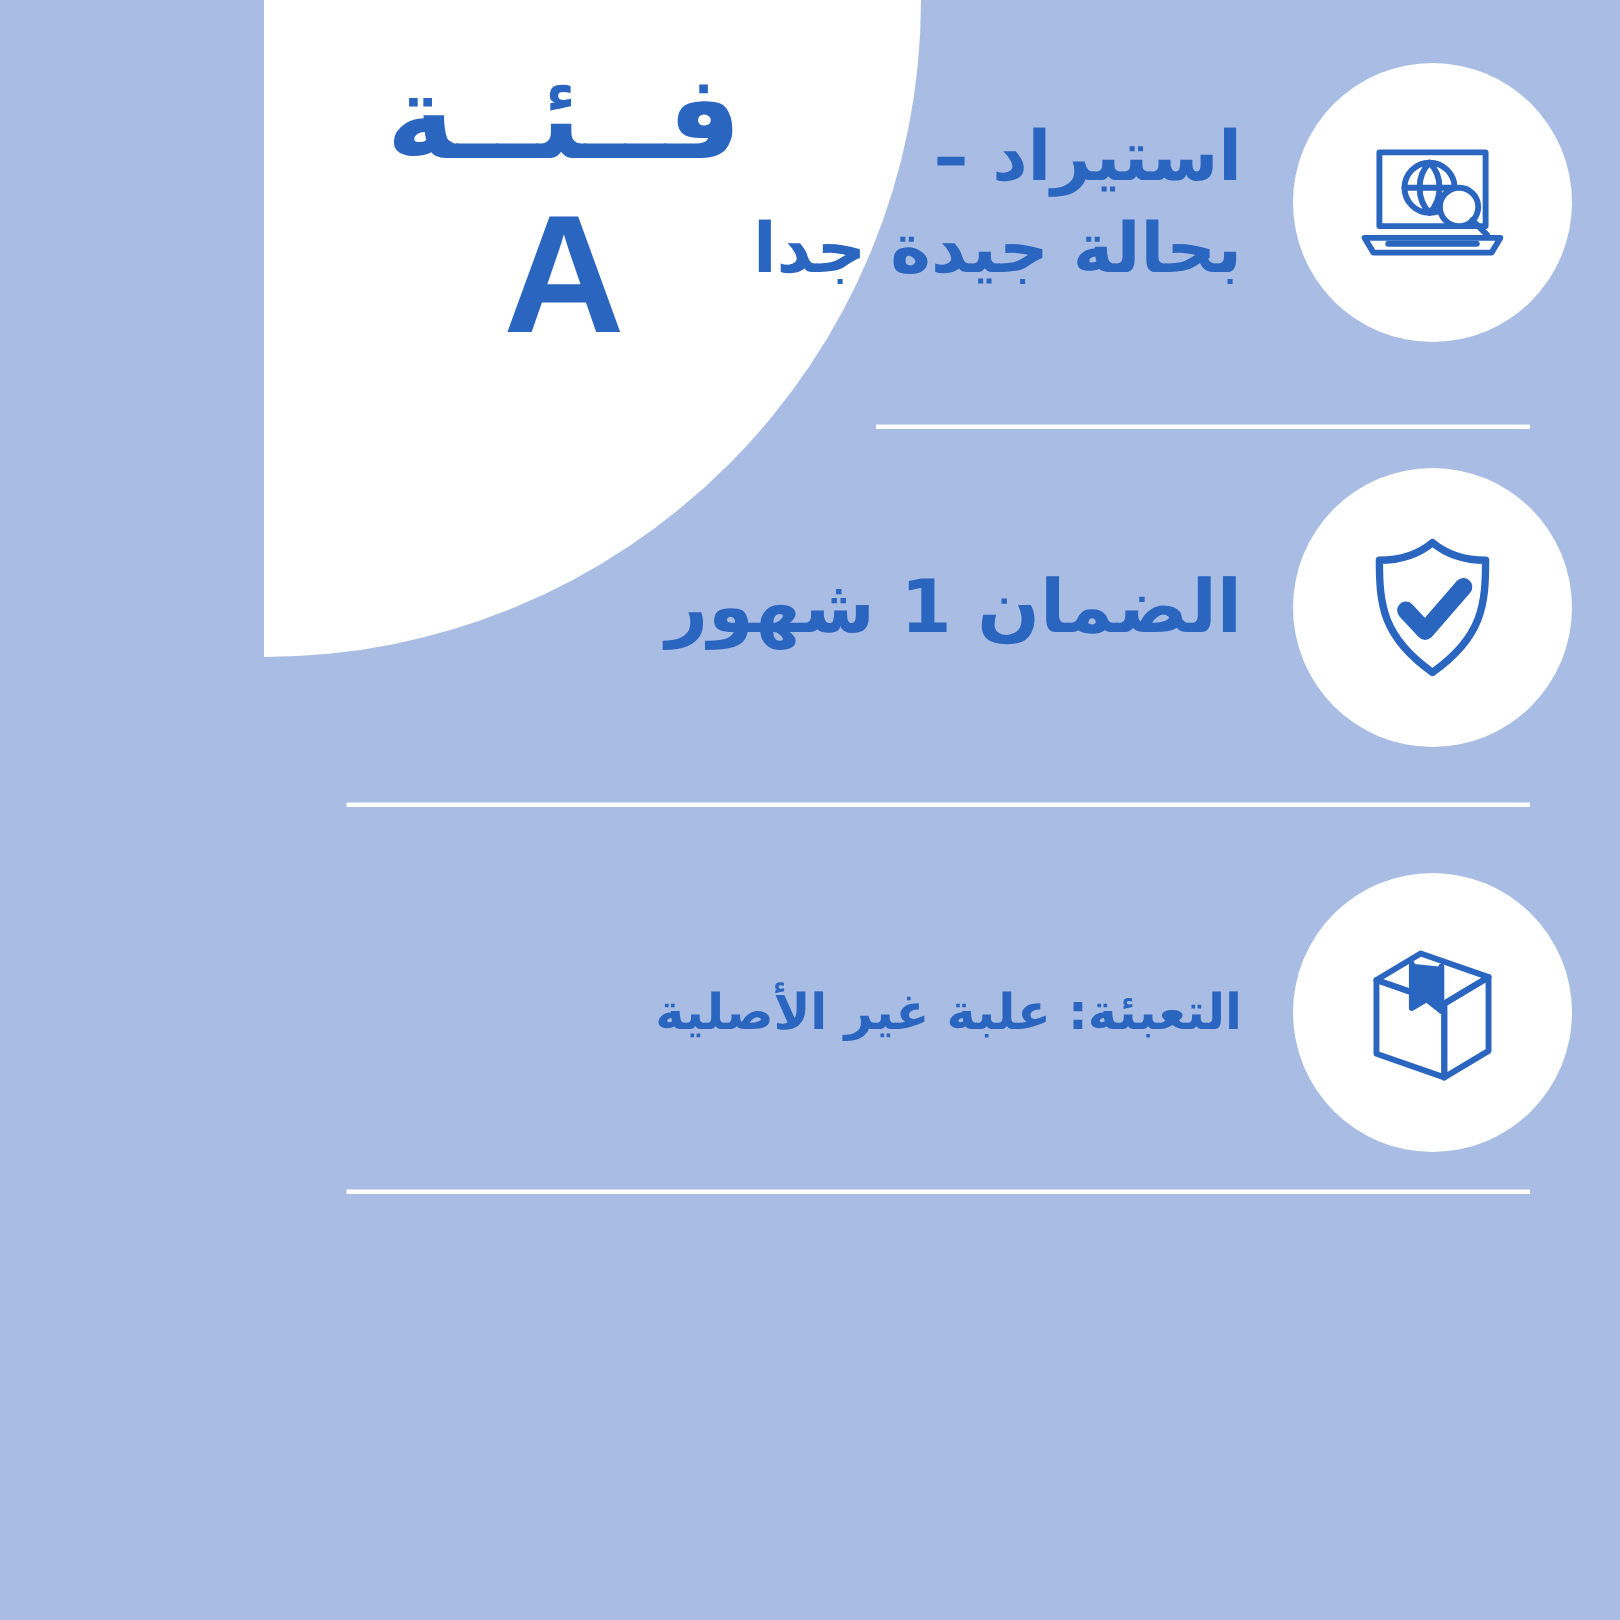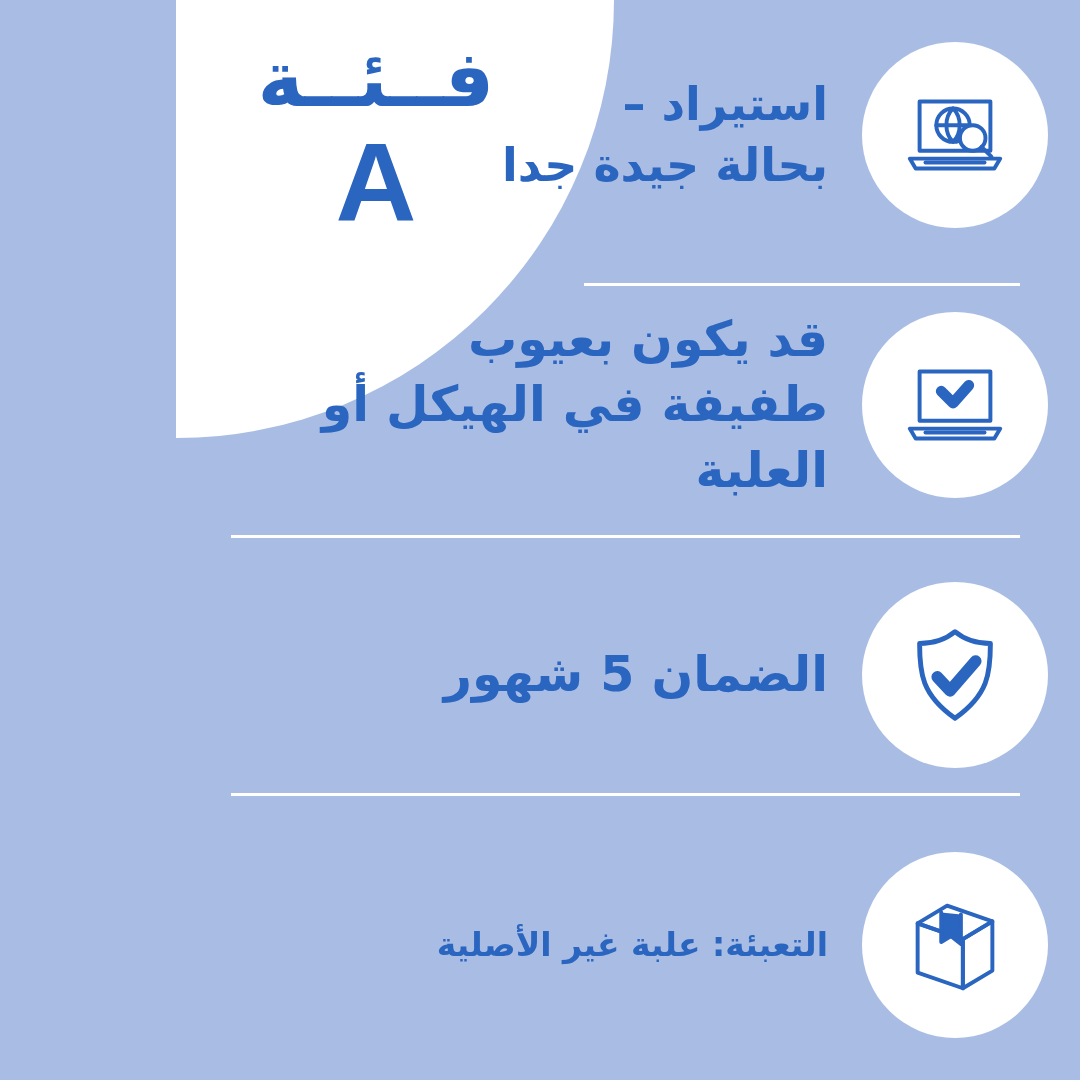--- a/index.html
+++ b/index.html
@@ -153,41 +153,29 @@
           <circle cx="58" cy="50" r="17"></circle>
           <path d="M41 50 h34 M58 33 c9 9 9 25 0 34 M58 33 c-9 9 -9 25 0 34"></path>
           <circle cx="78" cy="63" r="13" fill="#ffffff"></circle>
           <path d="M87 72 l10 10"></path>
         </svg>
       </div>
       <div class="row-text">استيراد –
 بحالة جيدة جدا</div>
     </div>
 
-    <div class="row row-2">
-      <div class="icon-circle">
-        <svg viewBox="0 0 120 120" fill="none" stroke="#2a65c0" stroke-width="4" stroke-linecap="round" stroke-linejoin="round">
-          <path d="M24 26 h72 v50 h-72 z"></path>
-          <path d="M14 84 h92 l-6 10 h-80 z"></path>
-          <path d="M30 88 h60"></path>
-          <path d="M46 46 l12 12 l16 -18" stroke-width="11"></path>
-        </svg>
-      </div>
-      <div class="row-text">قد يكون بعيوب
-طفيفة في الهيكل أو العلبة</div>
-    </div>
 
     <div class="row row-3">
       <div class="icon-circle">
         <svg viewBox="0 0 120 120" fill="none" stroke="#2a65c0" stroke-width="5" stroke-linecap="round" stroke-linejoin="round">
           <path d="M60 16 C48 26 34 28 24 28 c0 30 2 52 36 76 c34 -24 36 -46 36 -76 c-10 0 -24 -2 -36 -12 z"></path>
           <path d="M42 62 l13 14 l26 -30" stroke-width="12"></path>
         </svg>
       </div>
-      <div class="row-text">الضمان 5 شهور</div>
+      <div class="row-text">الضمان 1 شهور</div>
     </div>
 
     <div class="row row-4">
       <div class="icon-circle">
         <svg viewBox="0 0 120 120" fill="none" stroke="#2a65c0" stroke-width="4" stroke-linecap="round" stroke-linejoin="round">
           <path d="M22 38 l30 -18 l46 16 l-30 18 z"></path>
           <path d="M22 38 v50 l46 16 v-50 z"></path>
           <path d="M68 54 l30 -18 v50 l-30 18 z"></path>
           <path d="M46 27 v30 l10 -6 l10 8 v-30" fill="#2a65c0"></path>
         </svg>

